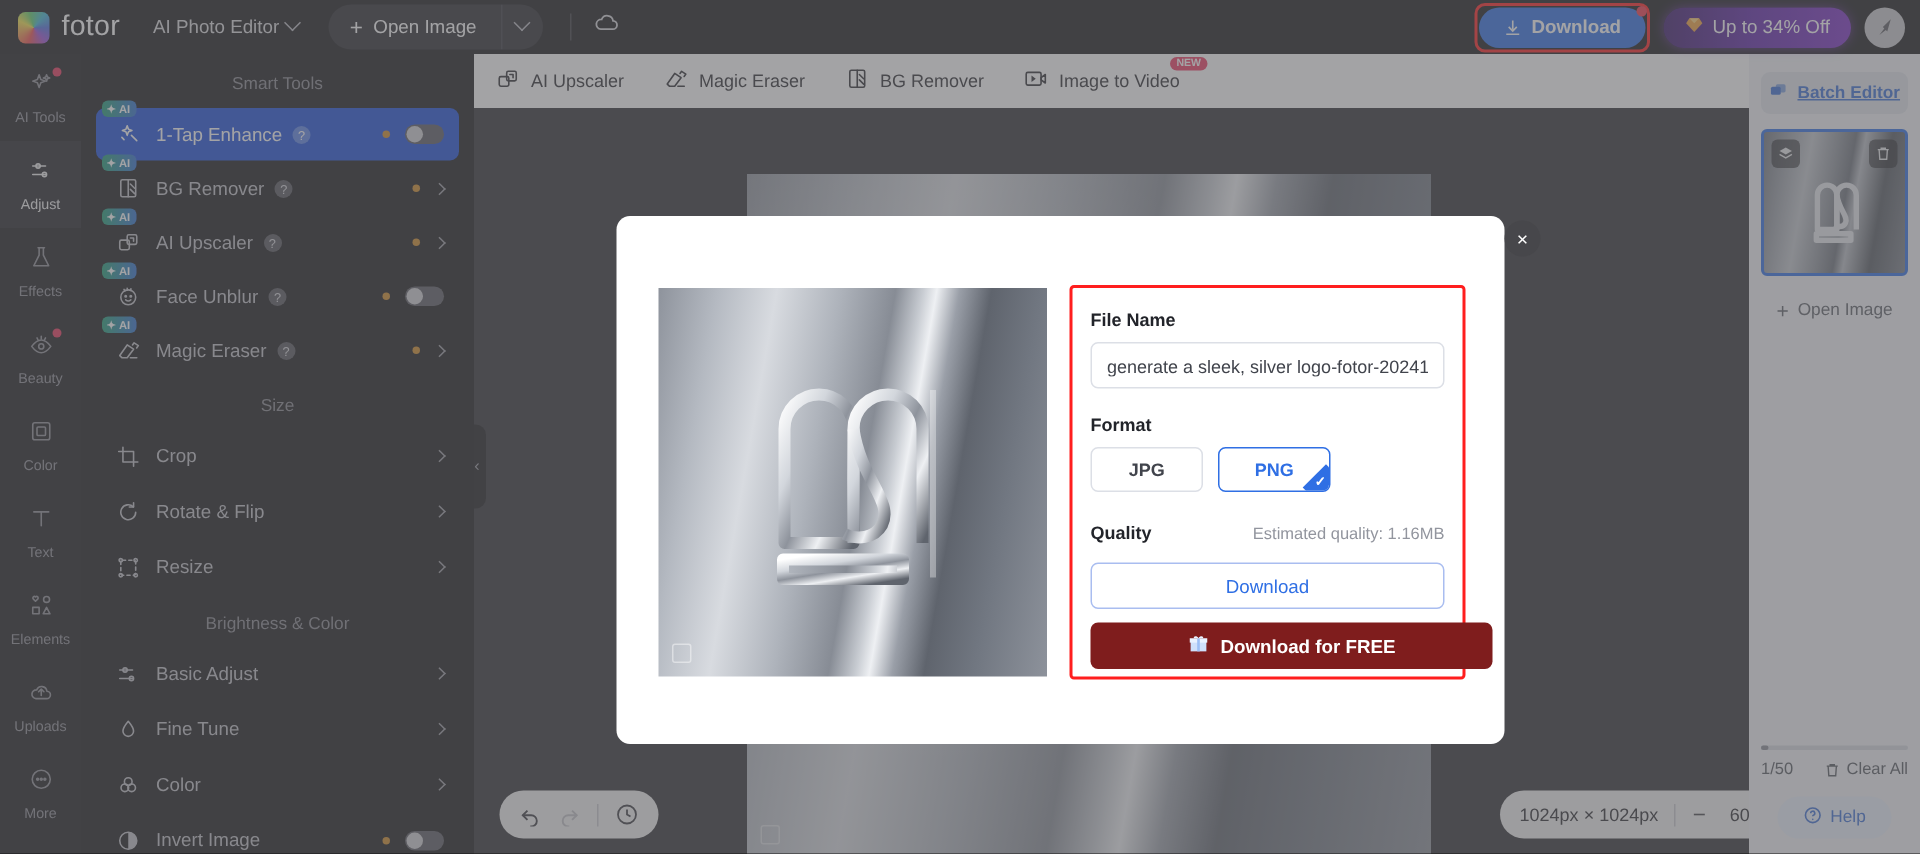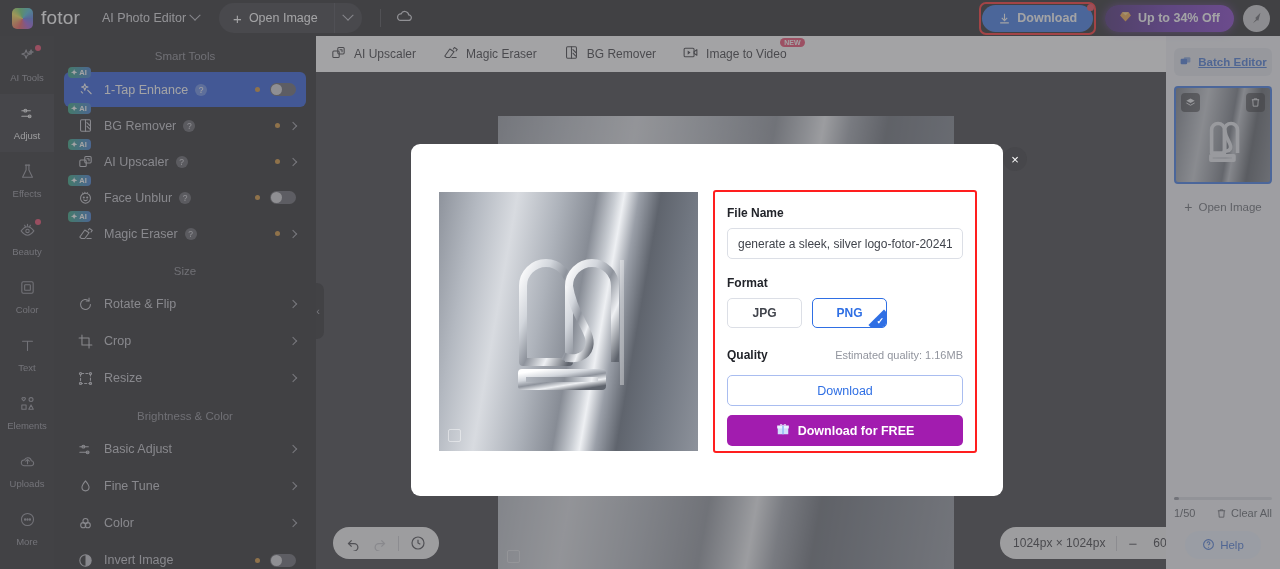--- a/index.html
+++ b/index.html
@@ -54,21 +54,21 @@
     background: #2f6fe4; color: #fff; font-size: 12.5px; font-weight: bold;
     border-radius: 16px; height: 27px; padding: 0 16px;
     display: flex; align-items: center; gap: 6px; cursor: pointer; position: relative;
   }
   .red-dot-badge {
     position: absolute; right: -1px; top: -1px; width: 7px; height: 7px;
     border-radius: 50%; background: #f0384b;
   }
   .btn-offer {
     background: linear-gradient(90deg, #3a1769 0%, #5d24a8 48%, #7b2fc4 100%);
-    color: #fff; font-size: 12.5px; font-weight: bold; border-radius: 15px;
+    color: #fff; font-size: 12.5px; font-weight: normal; border-radius: 15px;
     height: 27px; padding: 0 14px; display: flex; align-items: center; gap: 6px; cursor: pointer;
     box-shadow: 0 0 8px rgba(140,60,220,.5);
   }
   .avatar-hdr {
     width: 27px; height: 27px; border-radius: 50%; background: #c9c9cc;
     display: flex; align-items: center; justify-content: center; cursor: pointer;
   }
 
   
   .rail {
@@ -284,22 +284,22 @@
     position: absolute; right: 2px; bottom: 1px; color: #fff; font-size: 9px; z-index: 2;
   }
   .q-row { display: flex; align-items: baseline; margin-top: 20px; width: 236px; }
   .q-est { margin-left: auto; font-size: 11px; color: #92959e; }
   .btn-dl-outline {
     width: 236px; height: 31px; margin-top: 13px; border: 1px solid #a9bdf0;
     border-radius: 5px; background: #fff; color: #2f6fe4; font-size: 12.5px;
     display: flex; align-items: center; justify-content: center; cursor: pointer;
   }
   .btn-dl-free {
-    width: 236px; height: 31px; margin-top: 9px; border-radius: 5px;
-    background: #a21caf; color: #fff; font-size: 12.5px; font-weight: bold;
+    width: 268px; height: 31px; margin-top: 9px; border-radius: 5px;
+    background: #7f1d1d; color: #fff; font-size: 12.5px; font-weight: bold;
     display: flex; align-items: center; justify-content: center; gap: 8px; cursor: pointer;
   }
 </style>
 </head>
 <body>
 
 <div id="app">
 
   <div class="header">
     <div class="logo-wrap">
@@ -508,37 +508,37 @@
             <span class="pro-dot"></span>
             <span class="chev-r"></span>
           </span>
         </div>
       </div>
     <div class="tools-section">Size</div>
     <div id="size-list">
         <div class="tool-row" style="height: 36px;">
           <span class="tool-ic">
             <svg width="17" height="17" viewBox="0 0 24 24" fill="none" stroke="#bfbfc6" stroke-width="1.5" stroke-linecap="round" stroke-linejoin="round">
+              <path d="M7 3v14h14"></path>
+              <path d="M3 7h14v14"></path>
+            </svg>
+          </span>
+          <span class="tool-label">Crop</span>
+          <span class="tool-right">
+            <span class="chev-r"></span>
+          </span>
+        </div>
+        <div class="tool-row" style="height: 36px;">
+          <span class="tool-ic">
+            <svg width="17" height="17" viewBox="0 0 24 24" fill="none" stroke="#bfbfc6" stroke-width="1.5" stroke-linecap="round" stroke-linejoin="round">
               <path d="M19 12a7 7 0 1 1-2.2-5.1"></path>
               <path d="M17 3v4h-4"></path>
             </svg>
           </span>
           <span class="tool-label">Rotate &amp; Flip</span>
-          <span class="tool-right">
-            <span class="chev-r"></span>
-          </span>
-        </div>
-        <div class="tool-row" style="height: 36px;">
-          <span class="tool-ic">
-            <svg width="17" height="17" viewBox="0 0 24 24" fill="none" stroke="#bfbfc6" stroke-width="1.5" stroke-linecap="round" stroke-linejoin="round">
-              <path d="M7 3v14h14"></path>
-              <path d="M3 7h14v14"></path>
-            </svg>
-          </span>
-          <span class="tool-label">Crop</span>
           <span class="tool-right">
             <span class="chev-r"></span>
           </span>
         </div>
         <div class="tool-row" style="height: 36px;">
           <span class="tool-ic">
             <svg width="17" height="17" viewBox="0 0 24 24" fill="none" stroke="#bfbfc6" stroke-width="1.5" stroke-linecap="round" stroke-linejoin="round">
               <rect x="5" y="5" width="14" height="14" rx="1.5" stroke-dasharray="3 3"></rect>
               <circle cx="5" cy="5" r="1.6"></circle>
               <circle cx="19" cy="5" r="1.6"></circle>

